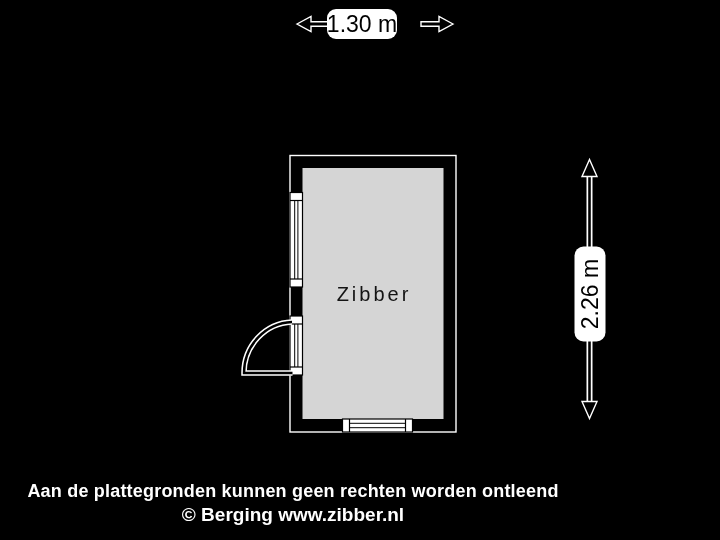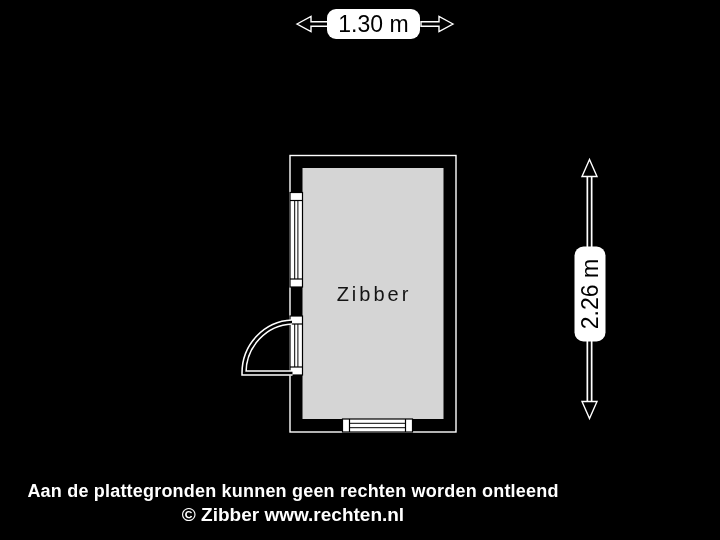--- a/index.html
+++ b/index.html
@@ -30,21 +30,21 @@
     display: flex;
     align-items: center;
     justify-content: center;
     color: #000000;
     font-size: 23px;
     white-space: nowrap;
   }
   .dim-box.top {
     left: 327px;
     top: 9px;
-    width: 93px;
+    width: 70px;
     height: 30px;
   }
   .dim-box.right {
     left: 590px;
     top: 294px;
     width: 95px;
     height: 31px;
     transform: translate(-50%, -50%) rotate(-90deg);
   }
   .room-label {
@@ -133,15 +133,15 @@
     <span>1.30 m</span>
   </div>
 
   <div class="dim-box right">
     <span>2.26 m</span>
   </div>
 
   <div class="room-label">Zibber</div>
 
   <div class="footer-line disclaimer">Aan de plattegronden kunnen geen rechten worden ontleend</div>
-  <div class="footer-line credit">© Zibber www.rechten.nl</div>
+  <div class="footer-line credit">© Berging www.zibber.nl</div>
 
 </div>
 
 </body></html>

